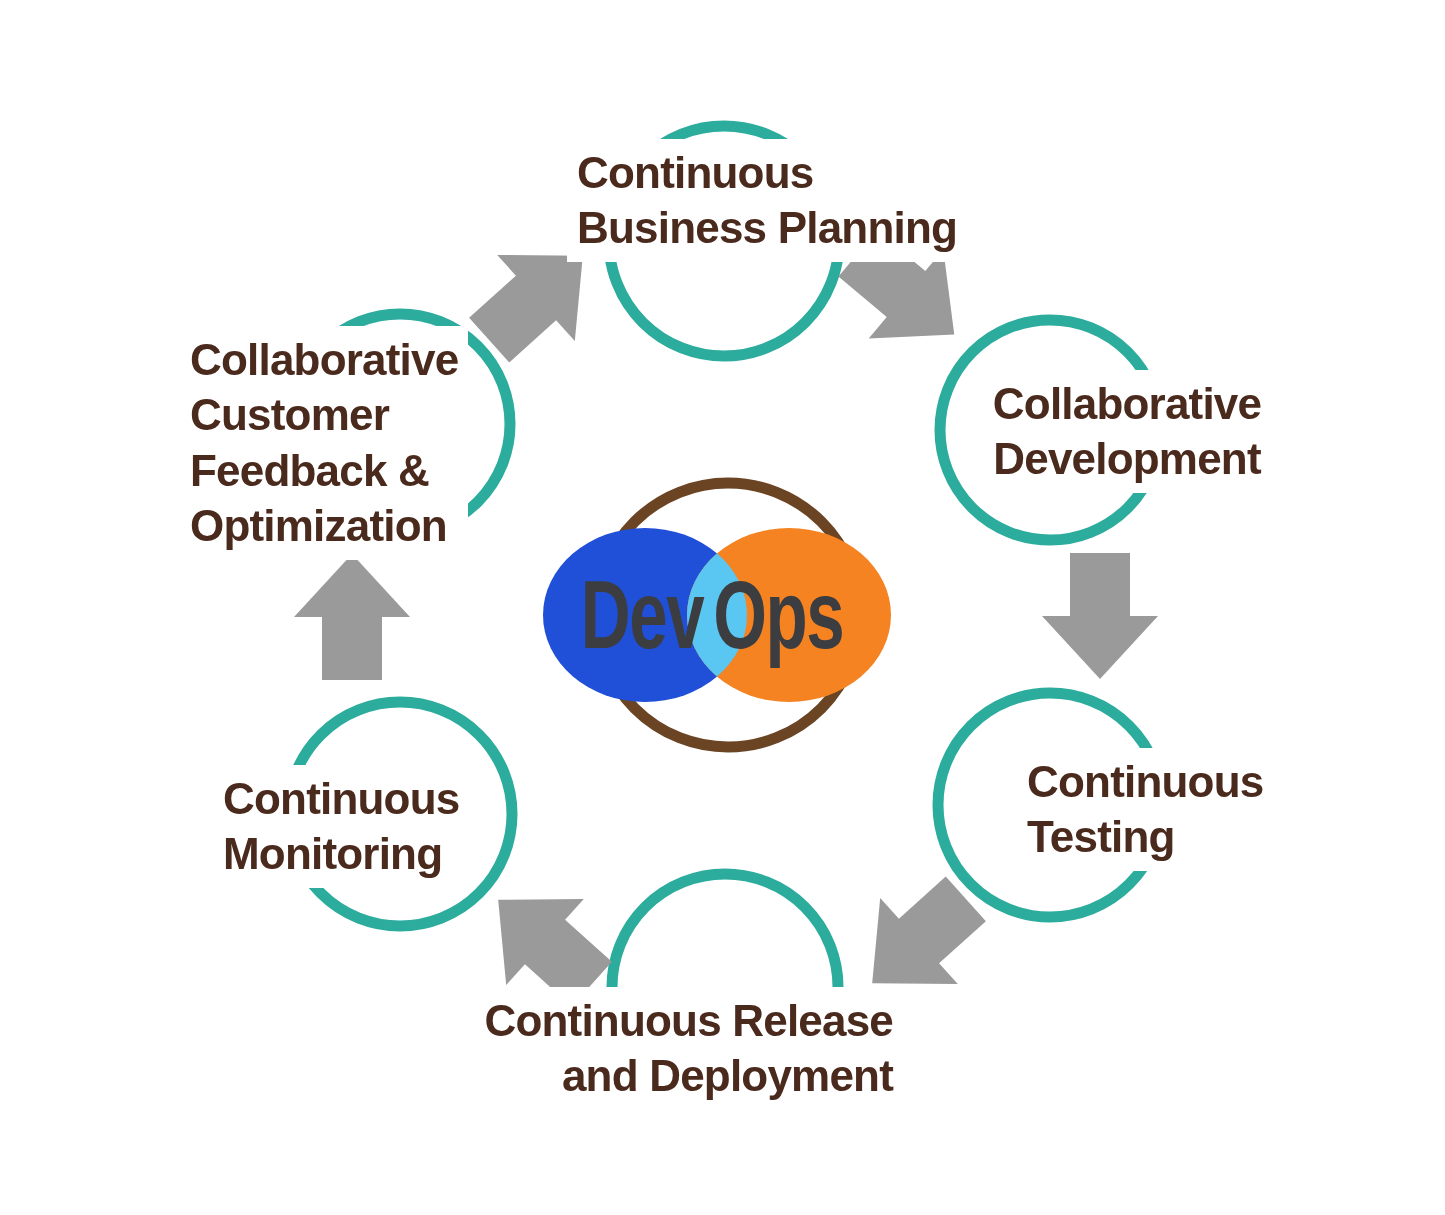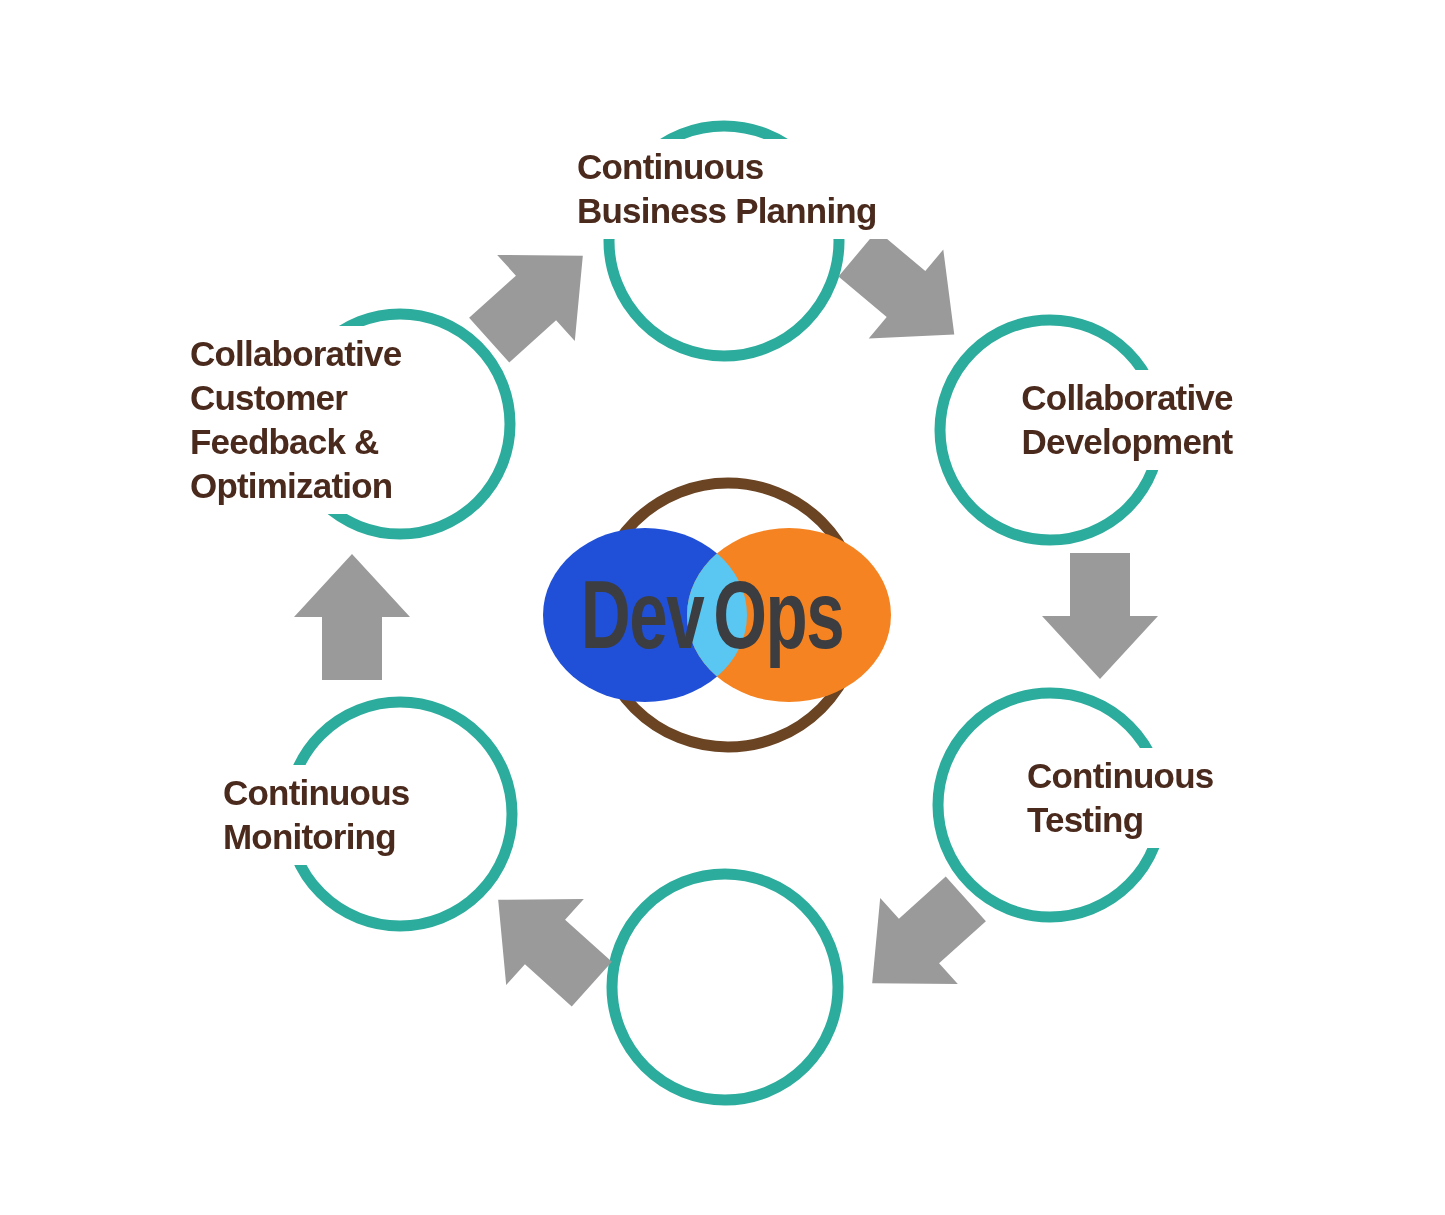--- a/index.html
+++ b/index.html
@@ -10,21 +10,21 @@
     overflow:hidden;
     font-family:"Liberation Sans", sans-serif;
   }
   #diagram-svg{position:absolute;left:0;top:0;z-index:1;}
   .stage-label{
     position:absolute;
     z-index:2;
     background:#ffffff;
     color:#4a2a1d;
     font-weight:bold;
-    font-size:35px;
+    font-size:44px;
     letter-spacing:-0.8px;
     line-height:1.26;
     white-space:pre-line;
     padding:6px 10px;
   }
   #label-top{left:567px;top:139px;text-align:left;}
   #label-top-right{left:982px;top:370px;width:270px;text-align:center;}
   #label-bottom-right{left:1017px;top:748px;text-align:left;}
   #label-bottom{right:542px;top:987px;text-align:right;}
   #label-bottom-left{left:213px;top:765px;text-align:left;}
@@ -86,20 +86,22 @@
 
   <div class="stage-label" id="label-top">Continuous
 Business Planning</div>
 
   <div class="stage-label" id="label-top-right">Collaborative
 Development</div>
 
   <div class="stage-label" id="label-bottom-right">Continuous
 Testing</div>
 
+  <div class="stage-label" id="label-bottom">Continuous Release
+and Deployment</div>
 
   <div class="stage-label" id="label-bottom-left">Continuous
 Monitoring</div>
 
   <div class="stage-label" id="label-top-left">Collaborative
 Customer
 Feedback &amp;
 Optimization</div>
 
   <div id="devops-logo-text">

